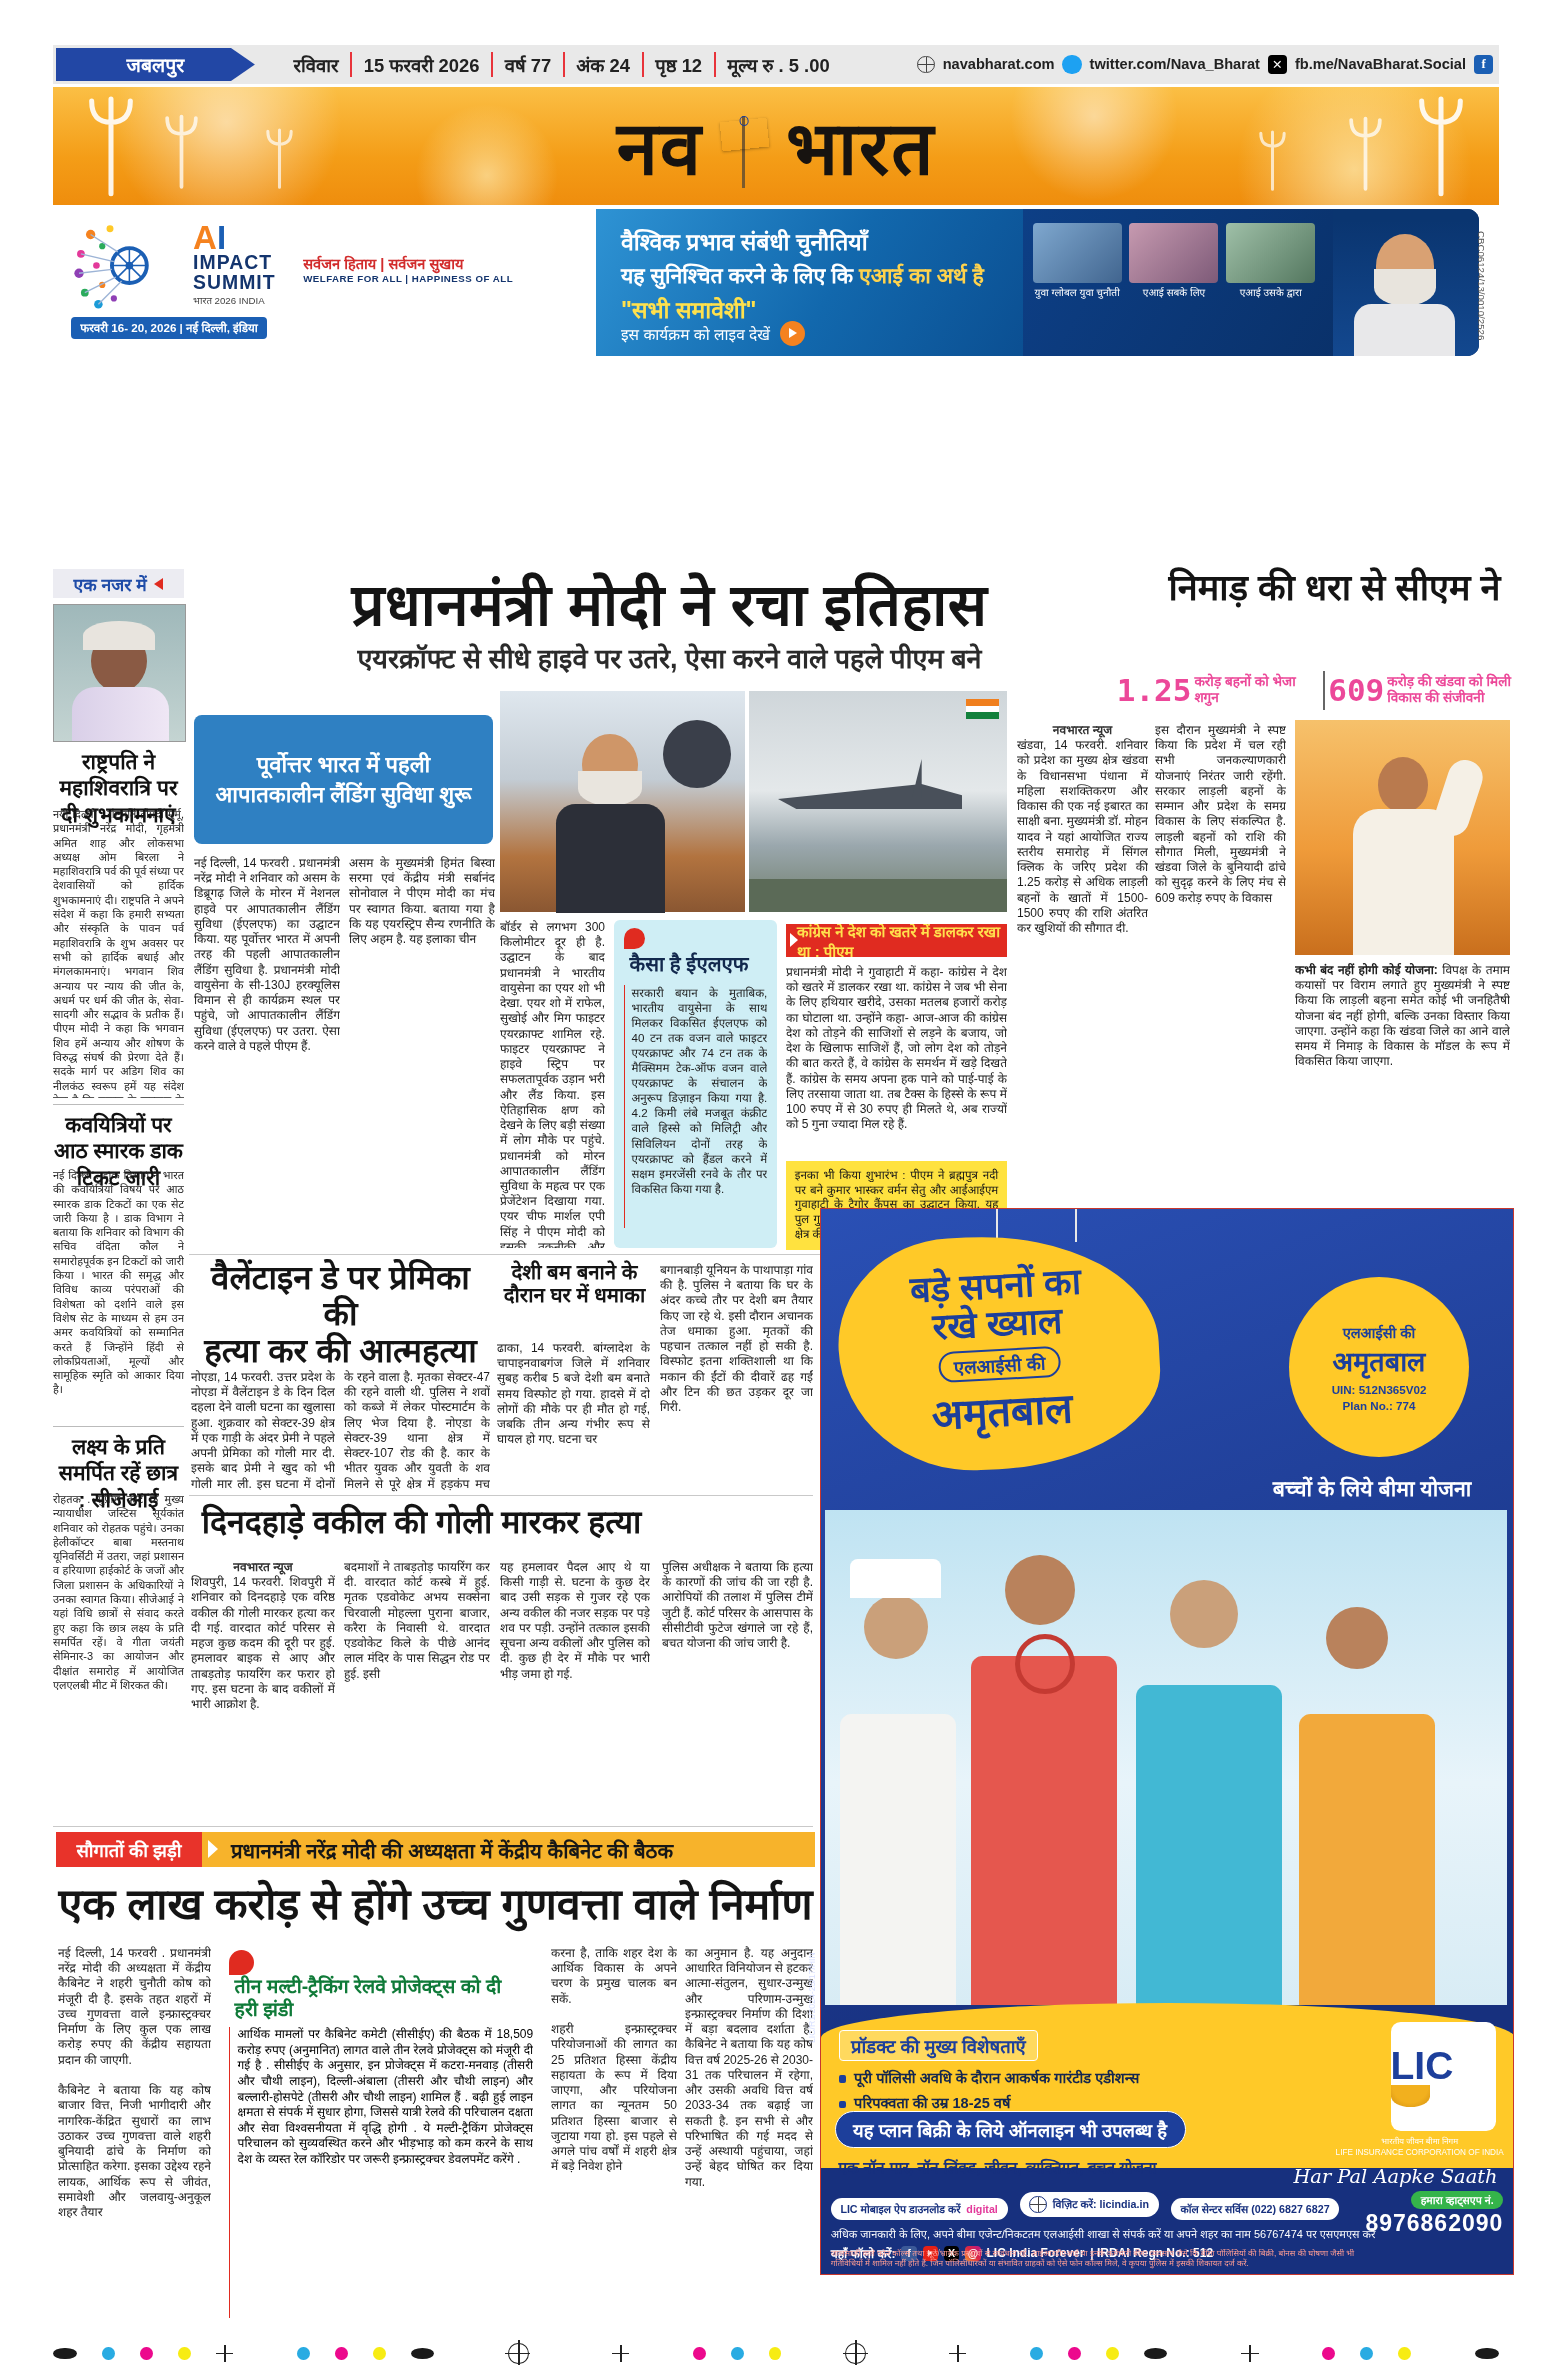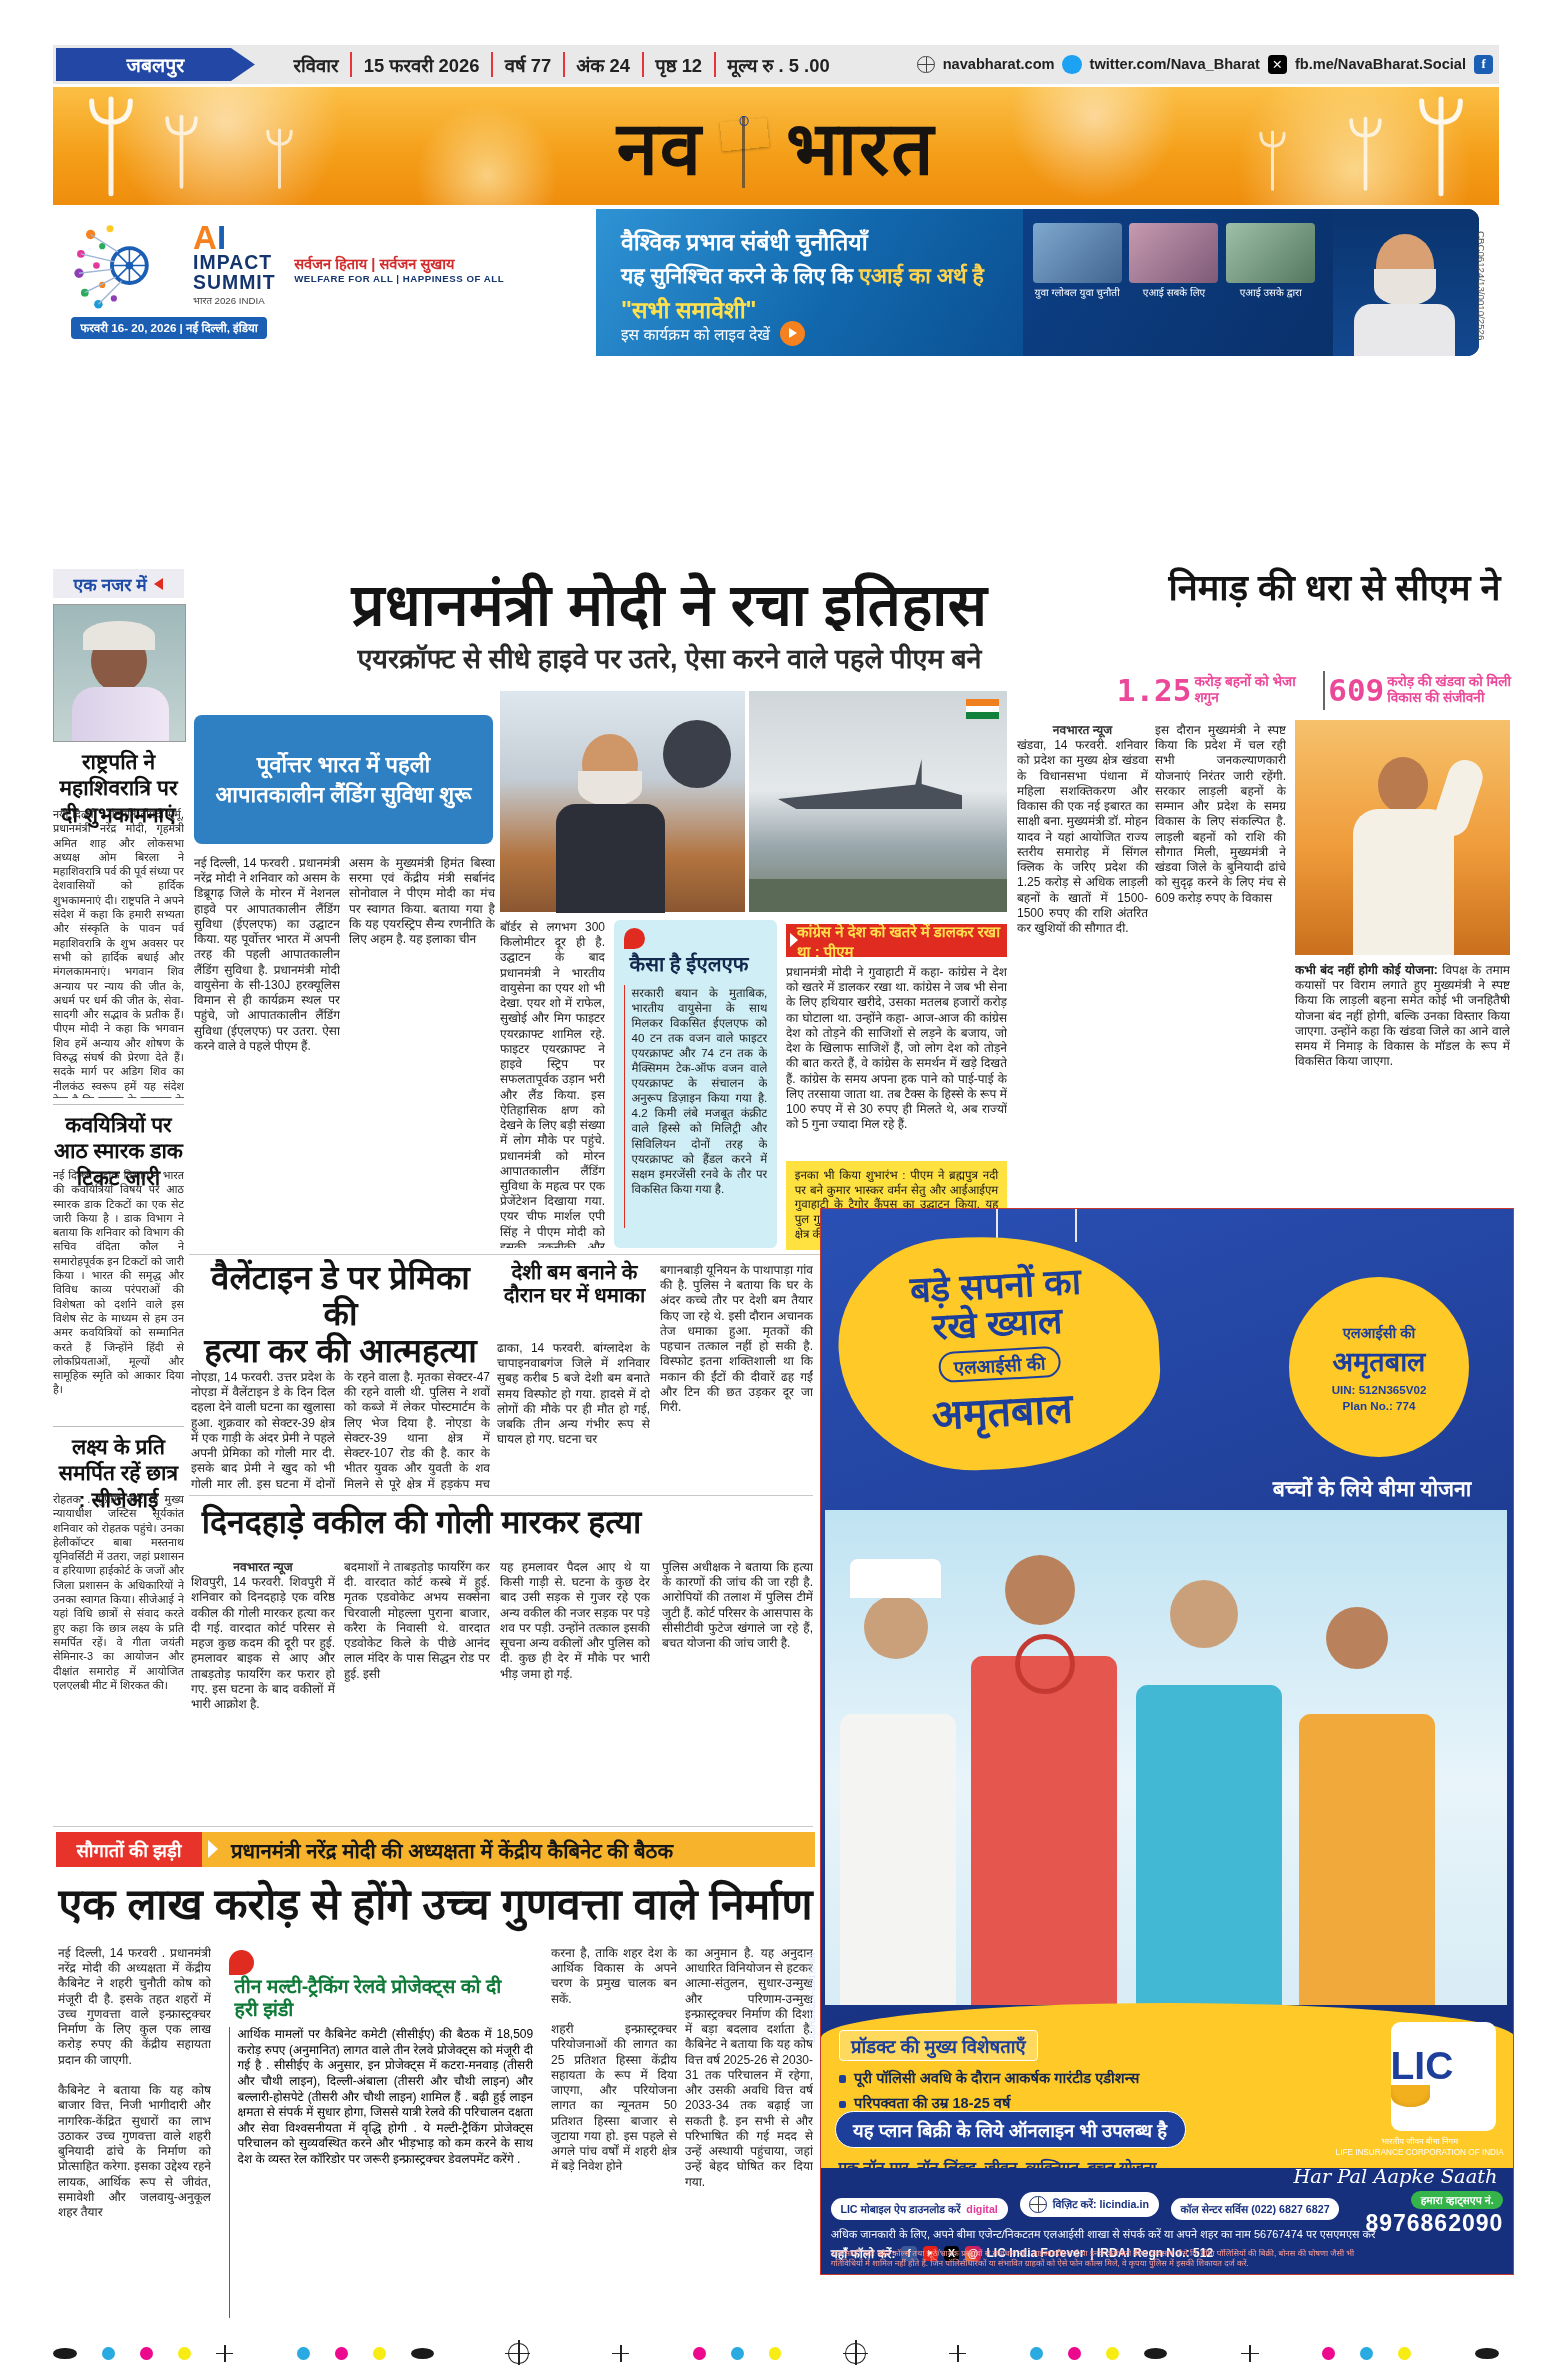--- a/index.html
+++ b/index.html
@@ -227,21 +227,21 @@
               <line x1="14" y1="44" x2="26" y2="32"></line>
             </g>
         </g>
       </svg>
       <div class="ailogo-text">
         <div class="big"><span class="a">A</span><span class="i">I</span></div>
         <div class="l1">IMPACT</div>
         <div class="l1">SUMMIT</div>
         <div class="sub">भारत 2026 INDIA</div>
       </div>
-      <div style="margin-left:5px;">
+      <div style="margin-left:14px;">
         <div class="tag-hi">सर्वजन हिताय | सर्वजन सुखाय</div>
         <div class="tag-en">WELFARE FOR ALL  |  HAPPINESS OF ALL</div>
       </div>
     </div>
     <div class="datebox">फरवरी 16- 20, 2026 | नई दिल्ली, इंडिया</div>
   </div>
   <div class="aiad-mid">
     <div class="ln1">वैश्विक प्रभाव संबंधी चुनौतियाँ</div>
     <div class="ln2"><span>यह सुनिश्चित करने के लिए कि </span><span class="hl">एआई का अर्थ है</span></div>
     <div class="ln3">"सभी समावेशी"</div>

